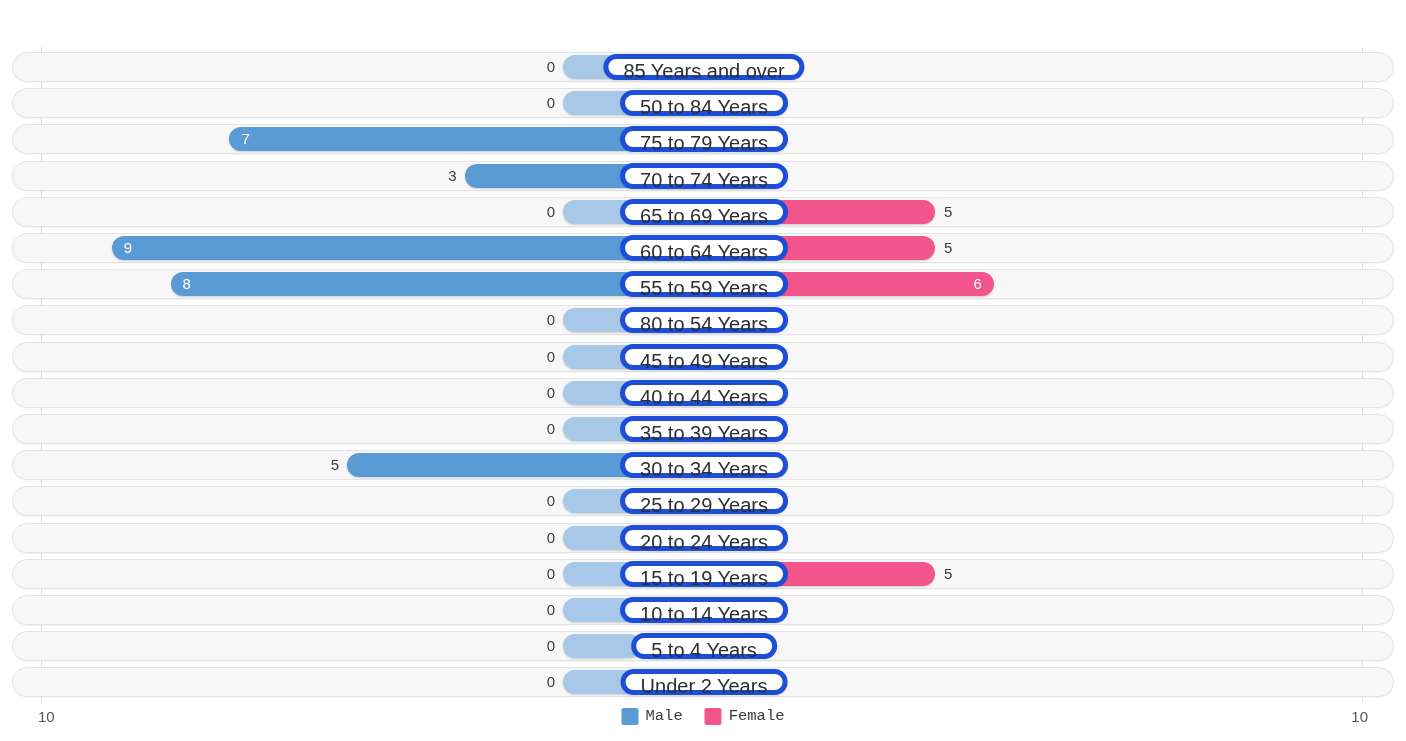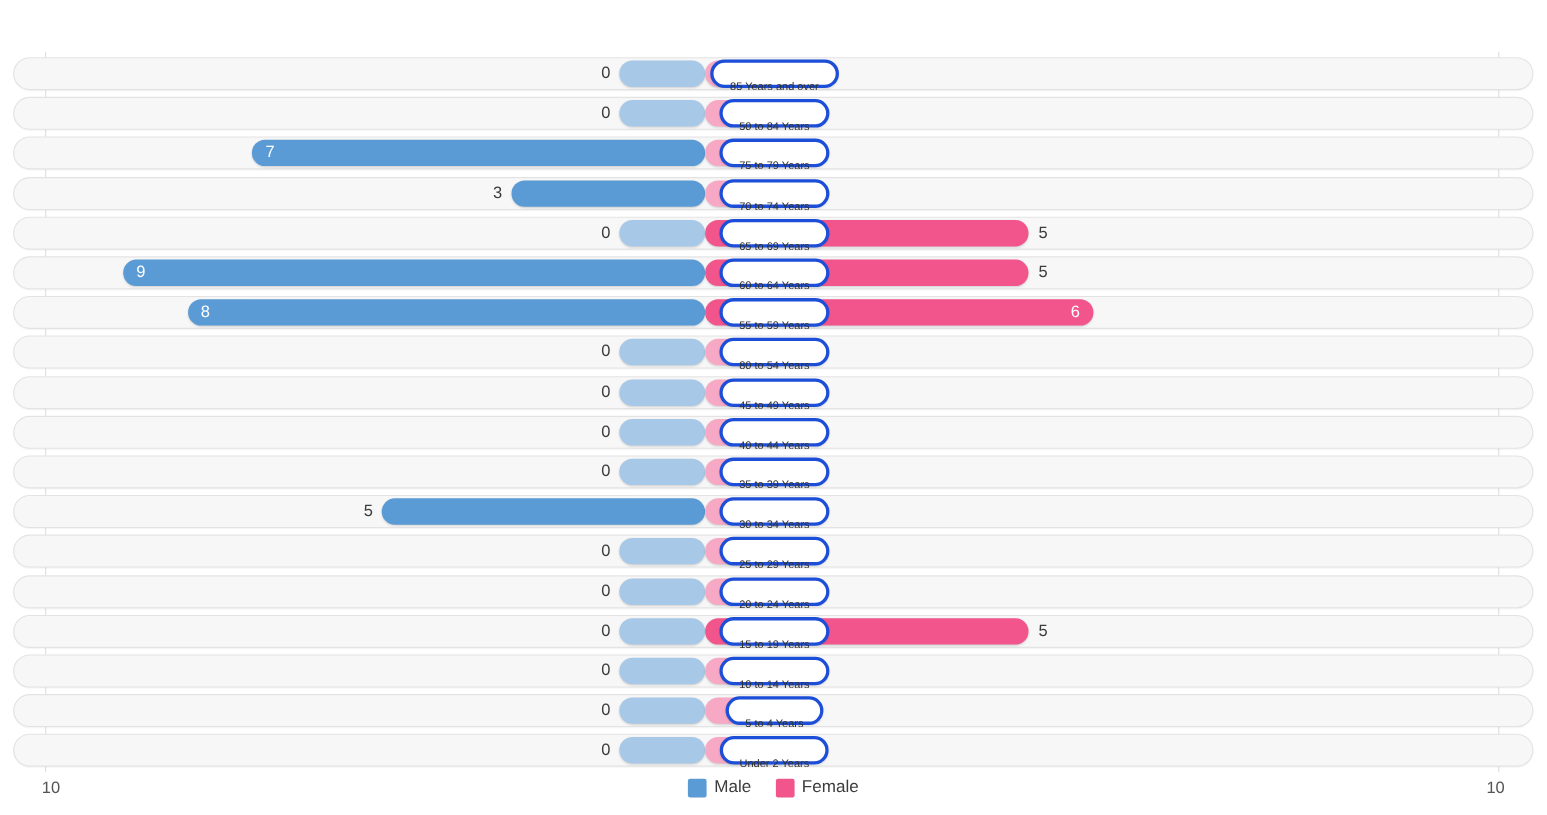--- a/index.html
+++ b/index.html
@@ -110,25 +110,25 @@
   .val.female-side { text-align: left; }
 
   
   .age-pill {
     position: absolute;
     top: 1px;
     left: 50%;
     transform: translateX(-50%);
     height: 26px;
     line-height: 25px;
-    padding: 10px 15px;
+    padding: 0 15px;
     background: #ffffff;
-    border: 3px solid #1d4ed8;
+    border: 5px solid #1d4ed8;
     border-radius: 13px;
-    font-size: 10px;
+    font-size: 20px;
     color: #2f2f2f;
     white-space: nowrap;
     box-shadow: 0 1px 2px rgba(0,0,0,0.10);
   }
 
   
   .footer {
     position: absolute;
     left: 0;
     top: 702px;
@@ -160,20 +160,21 @@
   }
   .swatch {
     width: 17px;
     height: 17px;
     border-radius: 2px;
     display: inline-block;
   }
   .legend-text {
     font-size: 15.5px;
     color: #3c3c3c;
+    font-family: Liberation Mono, monospace;
   }
 </style>
 </head>
 <body>
 
 <div class="page">
 
 
   <div class="plot">
     <div class="gridline left"></div>

